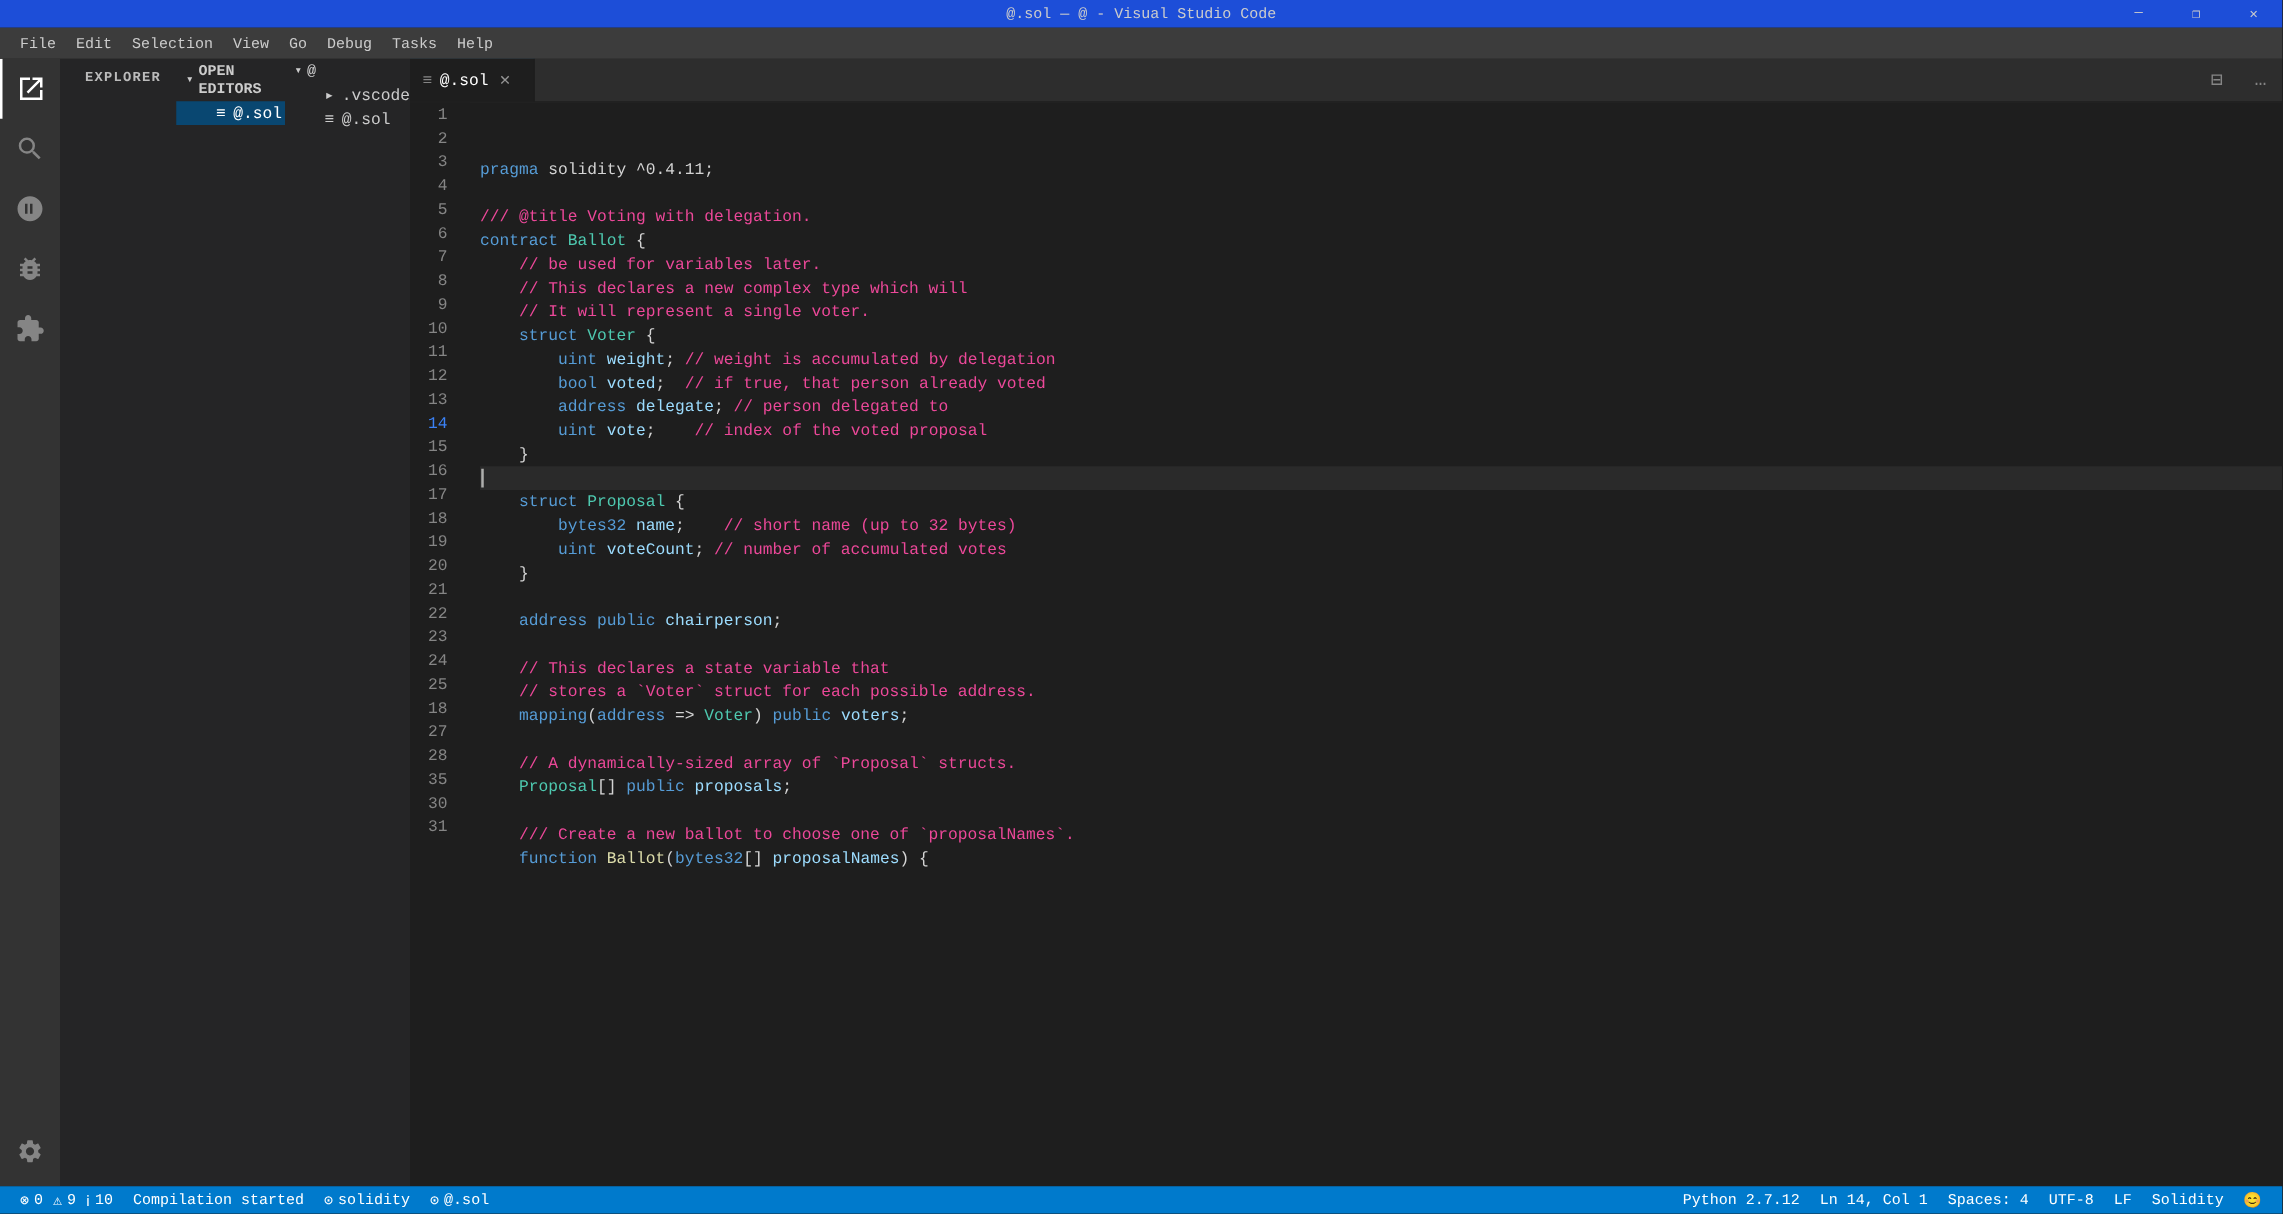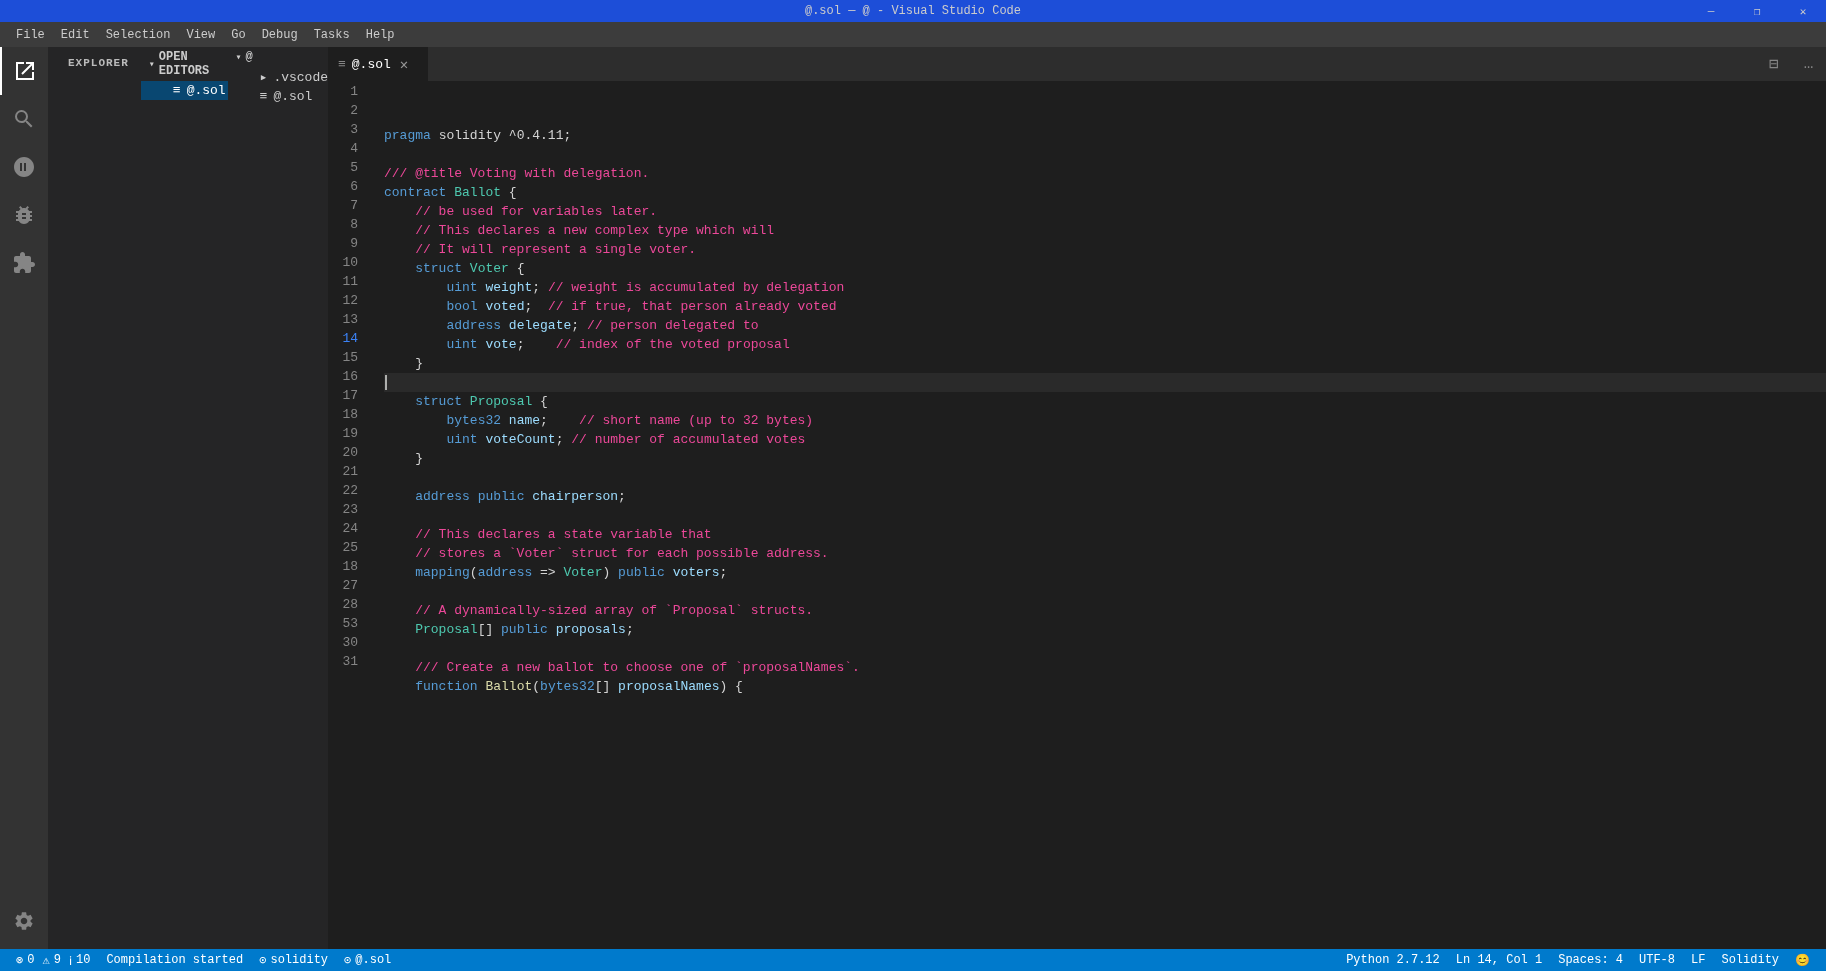--- a/index.html
+++ b/index.html
@@ -420,21 +420,21 @@
         <div class="line-num">19</div>
         <div class="line-num">20</div>
         <div class="line-num">21</div>
         <div class="line-num">22</div>
         <div class="line-num">23</div>
         <div class="line-num">24</div>
         <div class="line-num">25</div>
         <div class="line-num">18</div>
         <div class="line-num">27</div>
         <div class="line-num">28</div>
-        <div class="line-num">53</div>
+        <div class="line-num">35</div>
         <div class="line-num">30</div>
         <div class="line-num">31</div>
       </div>
 
       <div id="code-area">
 
         <div class="code-line">
           <span class="kw">pragma</span><span class="plain"> </span><span class="plain">solidity</span><span class="plain"> ^0.4.11;</span>
         </div>
 

